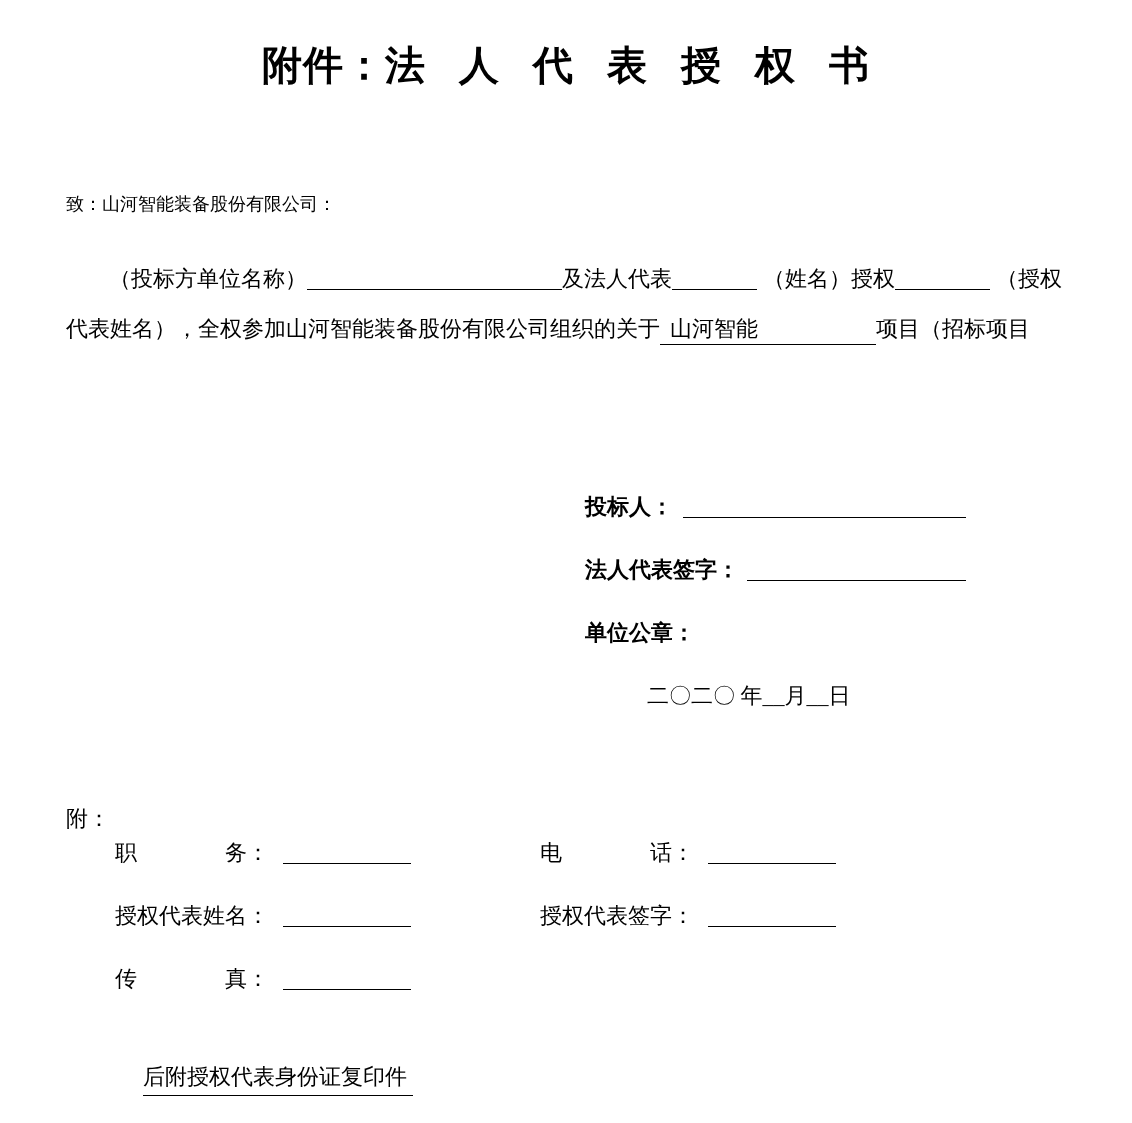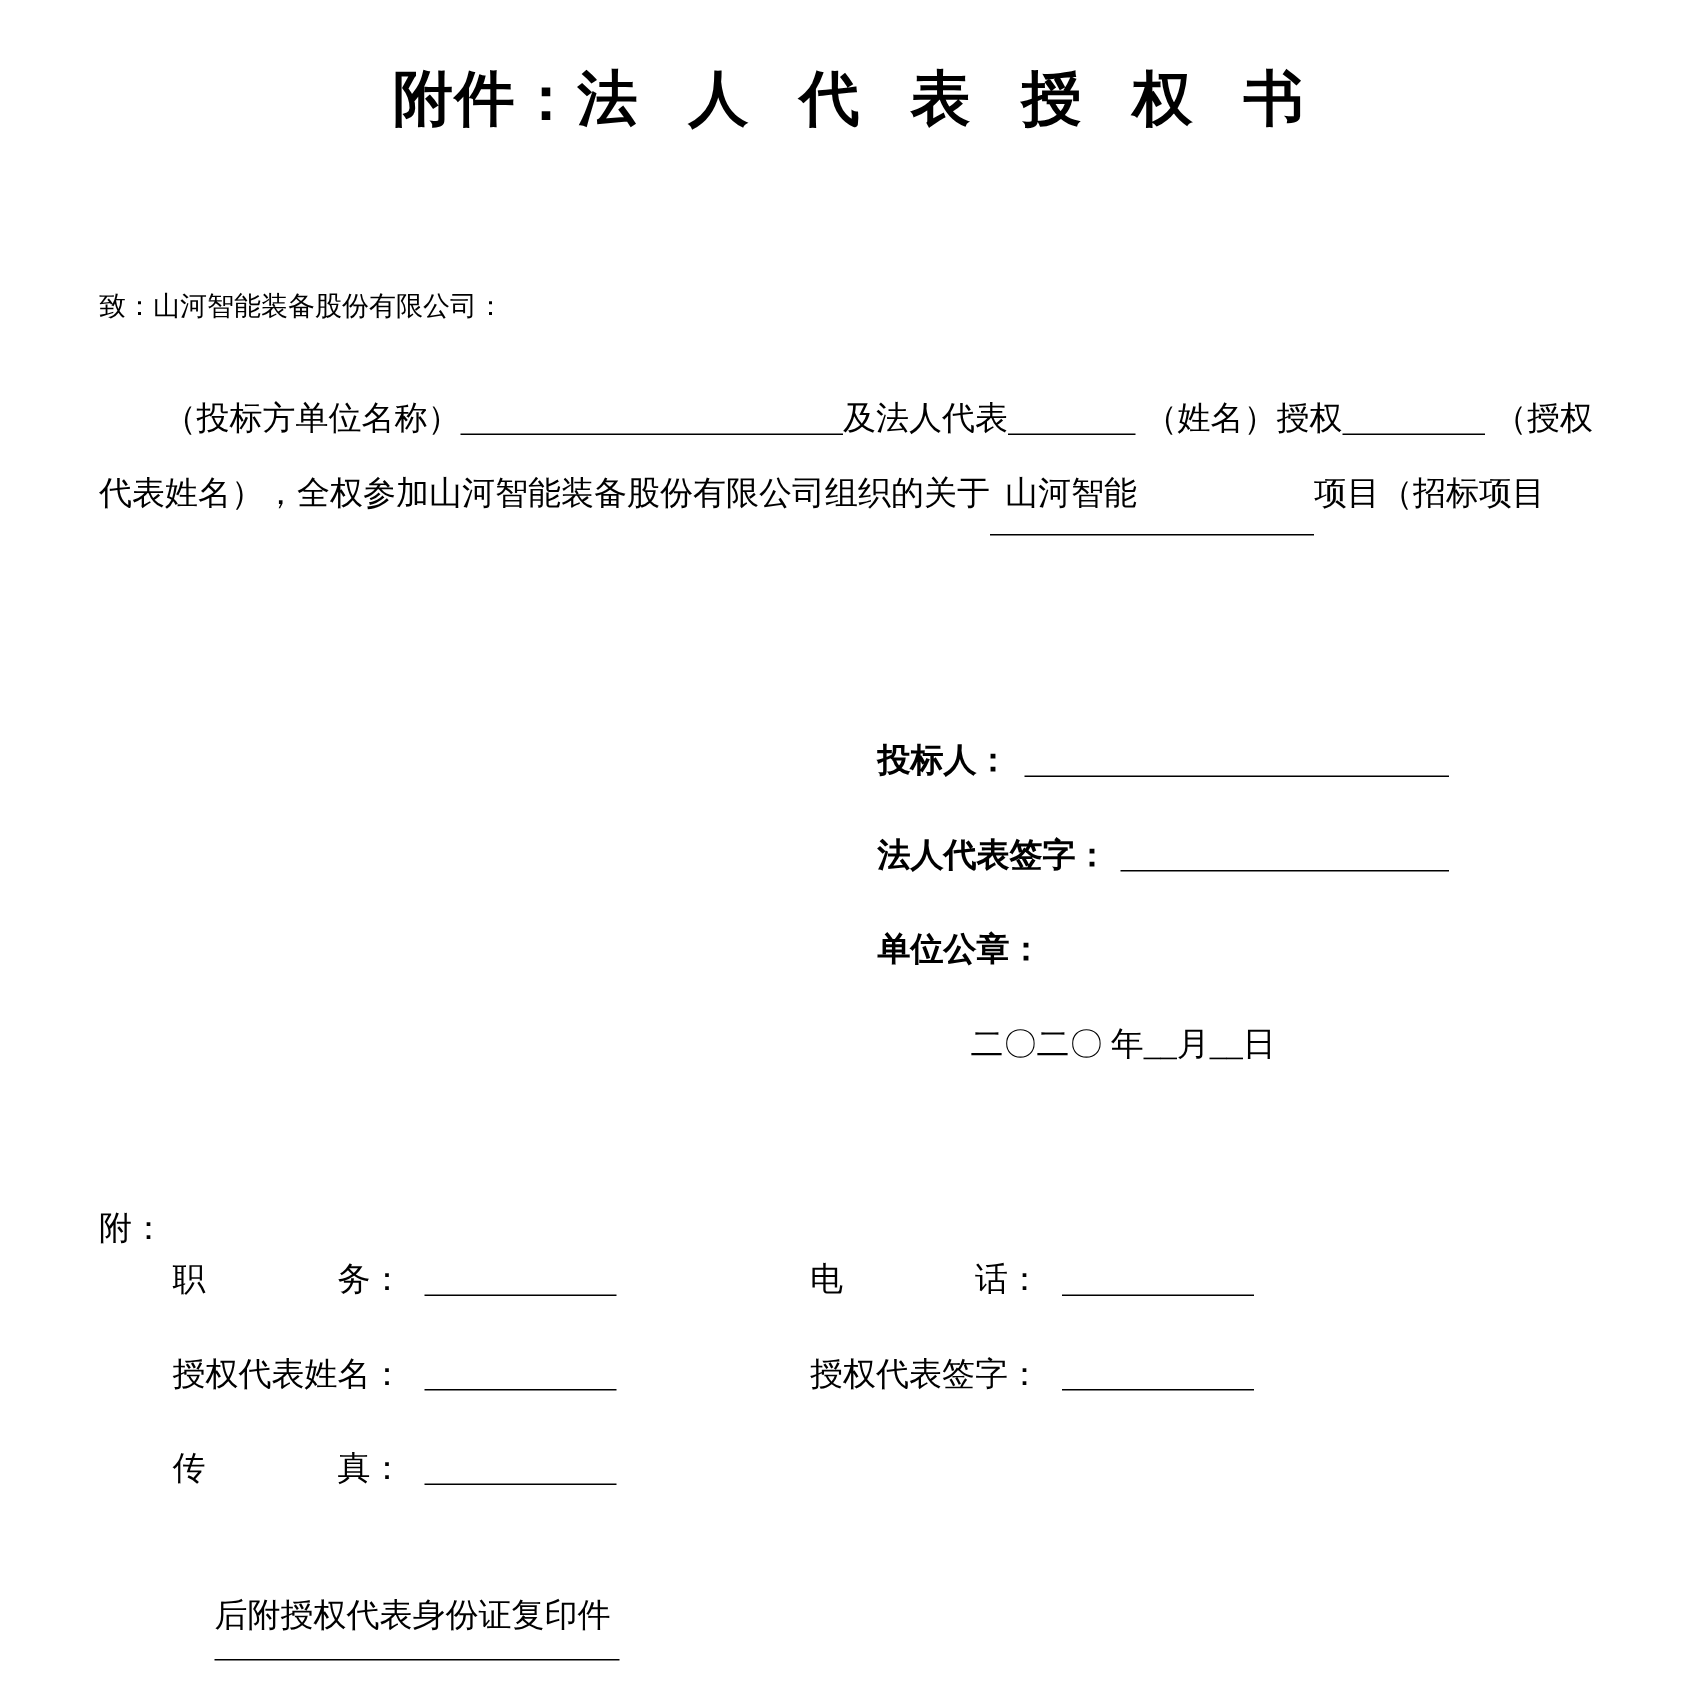--- a/index.html
+++ b/index.html
@@ -29,21 +29,21 @@
     border-bottom:1.5px solid #000;
     height:18px;vertical-align:-4px;
   }
   .b-l1a{width:255px;}
   .b-l1b{width:85px;margin-right:6px;}
   .b-l1c{width:95px;margin-right:6px;}
   .b-l3{width:170px;margin-left:8px;}
   .ublock{
     display:inline-block;line-height:26px;
     border-bottom:1.5px solid #000;
-    padding:0 118px 14px 10px;
+    padding:0 118px 2px 10px;
   }
   .sig-block{
     position:absolute;left:585px;top:494px;
     font-size:22px;
   }
   .sig-row{height:26px;line-height:26px;margin-bottom:37px;white-space:nowrap;font-weight:bold;}
   .b-sig1{width:283px;margin-left:10px;}
   .b-sig2{width:219px;margin-left:8px;}
   .date-row{margin-left:62px;white-space:nowrap;height:26px;line-height:26px;}
   .attach-block{
@@ -55,21 +55,21 @@
   .attach-row{display:flex;height:26px;line-height:26px;margin-bottom:37px;white-space:nowrap;}
   .attach-col-left{width:425px;flex:0 0 425px;}
   .b-att{width:128px;margin-left:14px;}
   .b-att-mail{width:140px;margin-left:14px;}
   .footer-note-wrap{
     position:absolute;left:143px;top:1062px;font-size:22px;
   }
   .footer-note{
     display:inline-block;
     border-bottom:1.5px solid #000;
-    padding:0 6px 14px 0;
+    padding:0 6px 3px 0;
     white-space:nowrap;
   }
 </style>
 </head>
 <body>
 
 <div class="doc-title">附件：法 人 代 表 授 权 书</div>
 
 <div class="salutation">致：山河智能装备股份有限公司：</div>
 

